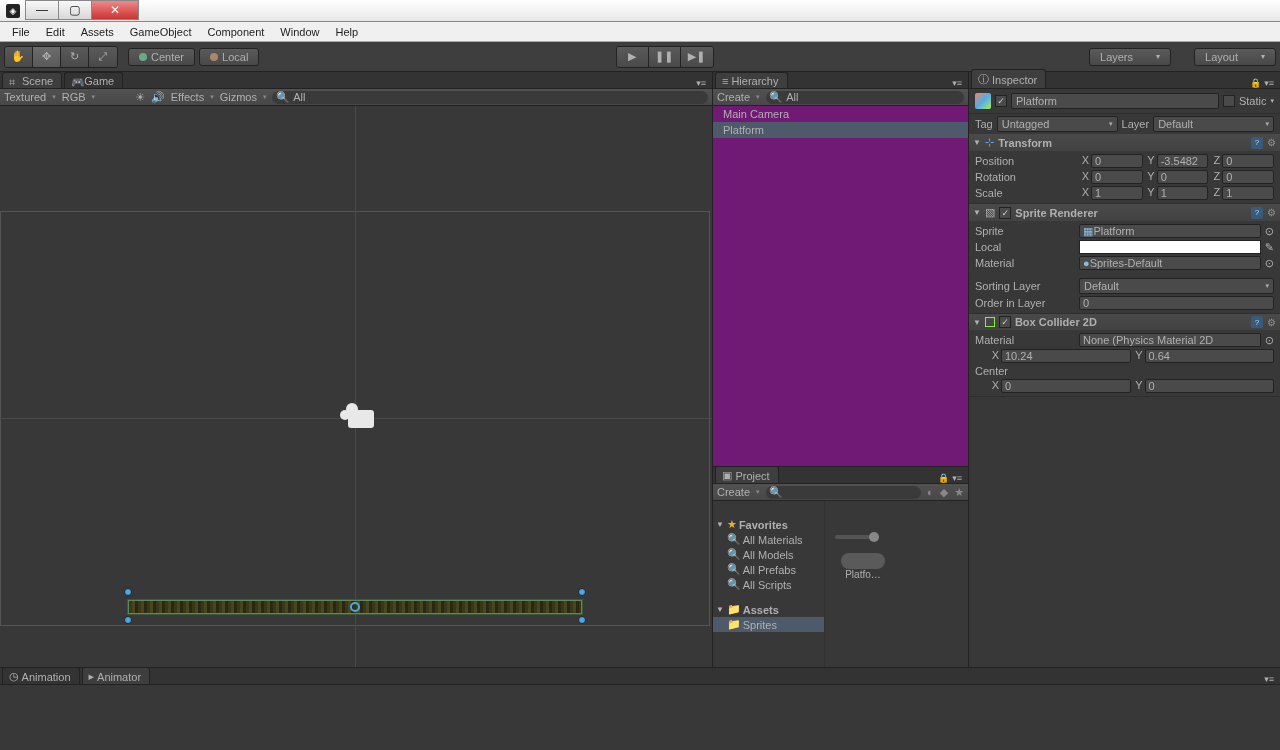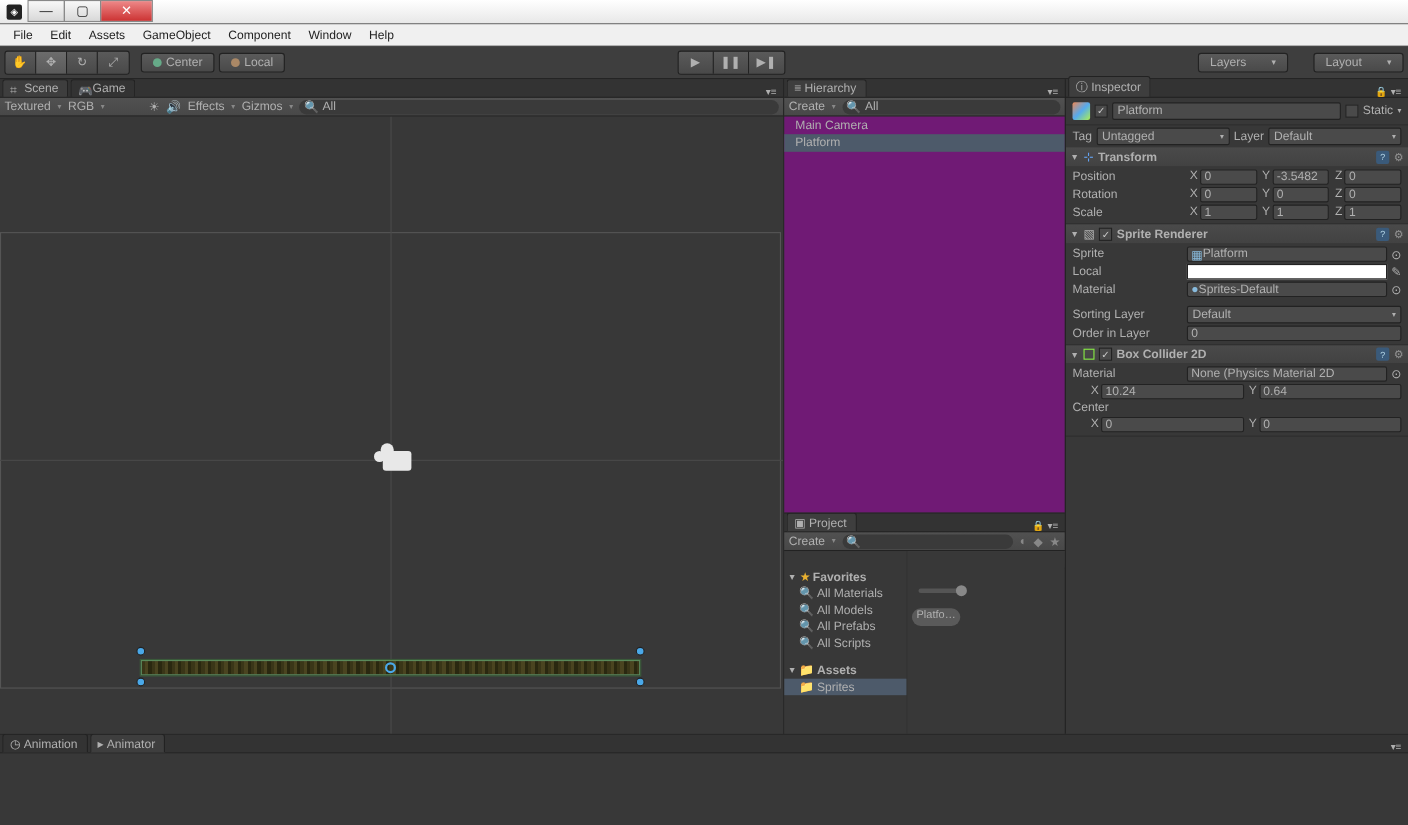--- a/index.html
+++ b/index.html
@@ -87,21 +87,21 @@
 .proj-tree{width:112px; border-right:1px solid #333;}
 .proj-tree-row{padding:1px 2px; display:flex; align-items:center; gap:2px;}
 .proj-tree-row .caret{width:10px; text-align:center; font-size:8px;}
 .proj-tree-row.selected{background:#4d5a6a;}
 .star{color:#e8b030;}
 .mag{color:#e8b030; font-size:11px;}
 .proj-content{flex:1; padding:4px;}
 .breadcrumb{height:16px; background:linear-gradient(#515151,#484848); border-bottom:1px solid #222; display:flex; align-items:center; padding:0 6px; gap:6px;}
 .zoom-slider{position:relative; width:40px; height:4px; background:#555; border-radius:2px; margin:14px 6px;}
 .zoom-slider::after{content:""; position:absolute; right:-4px; top:-3px; width:10px; height:10px; background:#888; border-radius:50%;}
-.asset-thumb{width:44px;height:16px; background:#5a5a5a; border-radius:8px; text-align:center; padding-top:1px; font-size:10px; margin:6px 0;}
+.asset-thumb{width:44px;height:16px; background:#5a5a5a; border-radius:8px; text-align:center; padding-top:16px; font-size:10px; margin:6px 12px;}
 
 
 .insp{flex:1; background:#383838; overflow:hidden;}
 .insp-header{padding:4px 6px; display:flex; align-items:center; gap:4px; border-bottom:1px solid #2e2e2e;}
 .cube-icon{width:16px;height:16px;background:linear-gradient(135deg,#e85,#5ae,#ae5);border-radius:2px;}
 .insp-name{flex:1; background:#4a4a4a; border:1px solid #222; padding:1px 4px; border-radius:2px;}
 .insp-tag-row{padding:2px 6px; display:flex; align-items:center; gap:4px;}
 .insp-dd{flex:1; background:#4a4a4a; border:1px solid #222; padding:1px 4px; border-radius:2px; display:flex; justify-content:space-between; align-items:center;}
 .insp-dd::after{content:"▾"; font-size:7px;}
 

